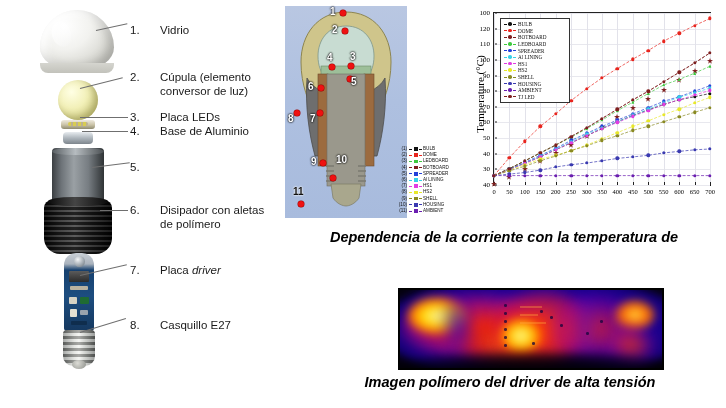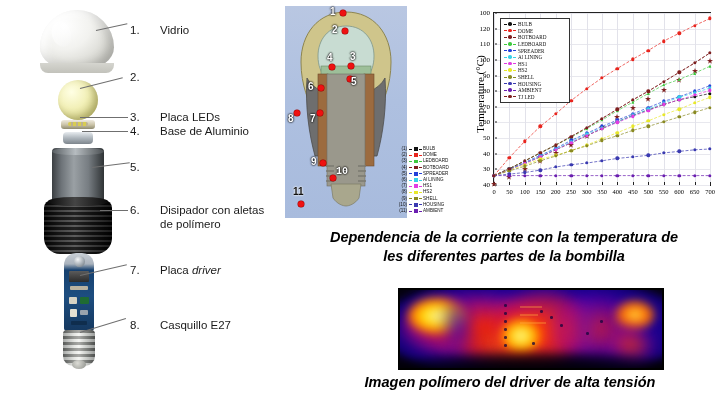--- a/index.html
+++ b/index.html
@@ -178,20 +178,22 @@
   <div class="leader" style="left:82px;top:131px;width:46px;"></div>
   <div class="leader" style="left:92px;top:167px;width:38px;transform:rotate(-7deg);"></div>
   <div class="leader" style="left:100px;top:210px;width:28px;"></div>
   <div class="leader" style="left:80px;top:275px;width:48px;transform:rotate(-13deg);"></div>
   <div class="leader" style="left:80px;top:332px;width:48px;transform:rotate(-17deg);"></div>
 
   <div class="lnum" style="left:130px;top:23px;">1.</div>
   <div class="litem" style="left:160px;top:23px;">Vidrio</div>
 
   <div class="lnum" style="left:130px;top:70px;">2.</div>
+  <div class="litem" style="left:160px;top:70px;">Cúpula (elemento</div>
+  <div class="litem" style="left:160px;top:84px;">conversor de luz)</div>
 
   <div class="lnum" style="left:130px;top:110px;">3.</div>
   <div class="litem" style="left:160px;top:110px;">Placa LEDs</div>
 
   <div class="lnum" style="left:130px;top:124px;">4.</div>
   <div class="litem" style="left:160px;top:124px;">Base de Aluminio</div>
 
   <div class="lnum" style="left:130px;top:160px;">5.</div>
 
   <div class="lnum" style="left:130px;top:203px;">6.</div>
@@ -249,21 +251,21 @@
   <div class="pt" style="left:32px;top:104px;"></div>
   <div class="ptl" style="left:25px;top:107px;">7</div>
 
   <div class="pt" style="left:9px;top:104px;"></div>
   <div class="ptl" style="left:3px;top:107px;">8</div>
 
   <div class="pt" style="left:35px;top:154px;"></div>
   <div class="ptl" style="left:26px;top:150px;">9</div>
 
   <div class="pt" style="left:45px;top:169px;"></div>
-  <div class="ptl" style="left:51px;top:160px;font-family:Liberation Mono, monospace;">10</div>
+  <div class="ptl" style="left:51px;top:148px;">10</div>
 
   <div class="pt" style="left:13px;top:195px;"></div>
   <div class="ptl dark" style="left:8px;top:180px;">11</div>
 </div>
 
 <div id="sec-legend">
     <div class="row" style="color: rgb(17, 17, 17);">
       <span class="idx" style="color: rgb(17, 17, 17);">(1)</span>
       <span class="mk"></span>
       <span style="color: rgb(17, 17, 17);">BULB</span>
@@ -676,21 +678,20 @@
       <div class="dot" style="left: 154.286px; top: 78.1818px; background: rgb(126, 31, 31);"></div>
       <div class="dot" style="left: 169.714px; top: 68.8px; background: rgb(126, 31, 31);"></div>
       <div class="dot" style="left: 185.143px; top: 59.4182px; background: rgb(126, 31, 31);"></div>
       <div class="dot" style="left: 200.571px; top: 50.0364px; background: rgb(126, 31, 31);"></div>
       <div class="dot" style="left: 216px; top: 39.8727px; background: rgb(126, 31, 31);"></div>
     </div>
 </div>
 
 <div class="cap-mid">
   <div>Dependencia de la corriente con la temperatura de</div>
-  <div>les diferentes partes de la bombilla</div>
 </div>
 
 <div id="thermal-wrap">
   <div id="thermal">
     <div class="th" style="left:-20px;top:-16px;width:310px;height:108px;background:radial-gradient(ellipse at 50% 50%,#2a00c8 0%,#1a0090 55%,#07003a 100%);filter:blur(4px);"></div>
     <div class="th" style="left:2px;top:6px;width:150px;height:62px;background:radial-gradient(ellipse,#ff2a00 0%,rgba(190,10,120,.7) 60%,rgba(40,0,140,0) 100%);"></div>
     <div class="th" style="left:8px;top:8px;width:58px;height:36px;background:radial-gradient(ellipse,#ffffb0 0%,#ffd400 38%,#ff5a00 70%,rgba(200,0,60,0) 100%);filter:blur(5px);"></div>
     <div class="th" style="left:60px;top:30px;width:110px;height:48px;background:radial-gradient(ellipse,#ff5e00 0%,rgba(230,30,0,.6) 55%,rgba(60,0,150,0) 100%);"></div>
     <div class="th" style="left:95px;top:2px;width:96px;height:74px;background:radial-gradient(ellipse,#ff3c00 0%,rgba(220,20,60,.65) 58%,rgba(40,0,150,0) 100%);"></div>
     <div class="th" style="left:100px;top:28px;width:42px;height:36px;background:radial-gradient(ellipse,#ffffa0 0%,#ffc800 40%,#ff4800 72%,rgba(180,0,80,0) 100%);filter:blur(5px);"></div>

